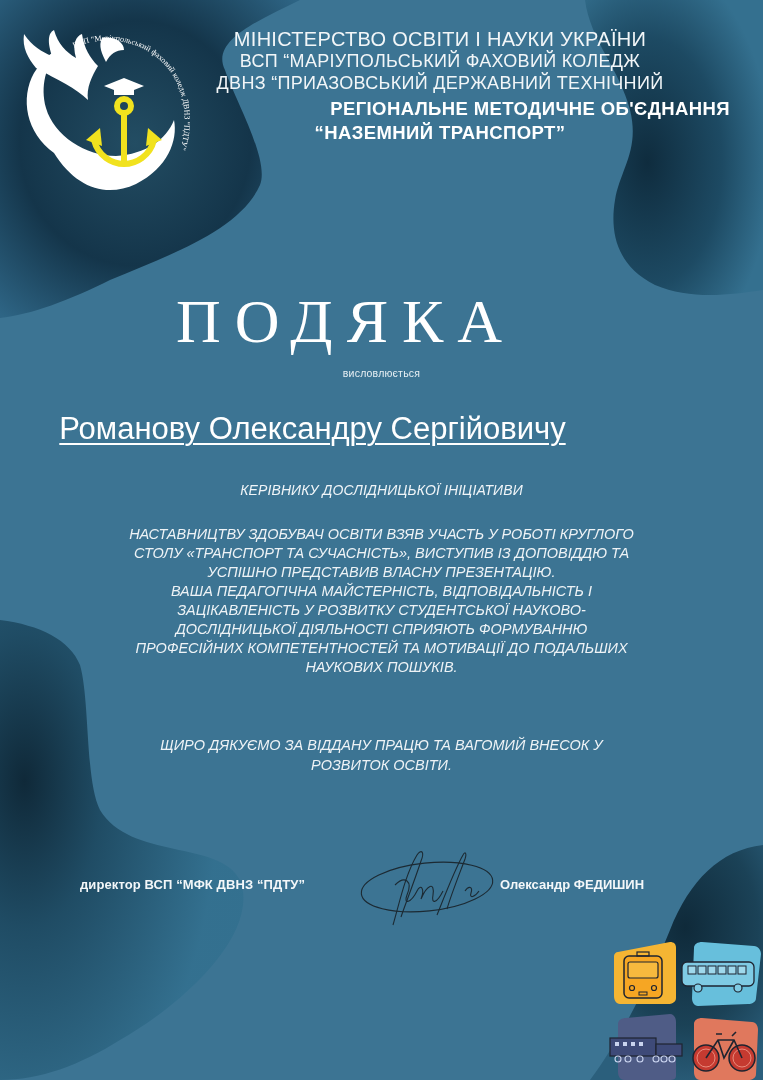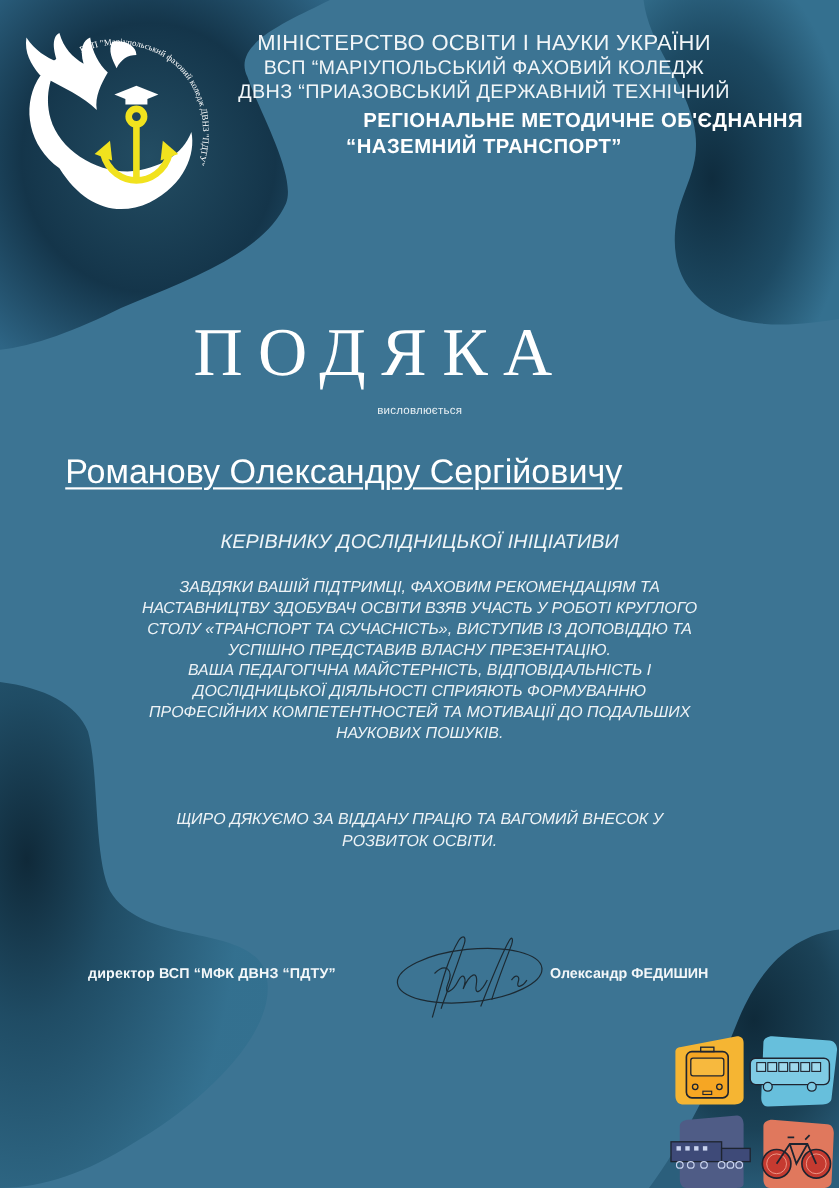--- a/index.html
+++ b/index.html
@@ -16,21 +16,21 @@
   .header .line.first { font-size: 20px; }
   .header .bold { font-weight: bold; font-size: 18.5px; line-height: 24px; letter-spacing: 0.4px; color: #ffffff; }
   .header .bold.first-bold { margin-top: 3px; text-align: right; }
 
   .title { left: 0; width: 678px; top: 282px; font-family: "Liberation Serif", serif; font-size: 62px; letter-spacing: 14px; line-height: 78px; text-indent: 14px; color: #ffffff; }
   .subtitle { left: 0; width: 763px; top: 367px; font-size: 10.5px; letter-spacing: 0.2px; color: #e8f0f4; }
 
   .recipient { left: 0; width: 625px; top: 408px; font-size: 31px; line-height: 42px; color: #ffffff; }
   .recipient span { text-decoration: underline; text-decoration-thickness: 2px; text-underline-offset: 4px; }
 
-  .role { left: 0; width: 763px; top: 482px; font-size: 18px; font-style: italic; color: #f0f5f8; letter-spacing: 0.1px; text-align: center; }
+  .role { left: 0; width: 763px; top: 482px; font-size: 14px; font-style: italic; color: #f0f5f8; letter-spacing: 0.1px; text-align: center; }
 
   .body-text { left: 70px; width: 623px; top: 525px; font-size: 14.5px; font-style: italic; line-height: 19px; color: #eef3f6; text-align: center; }
   .body-text p { margin: 0; }
   .thanks { left: 90px; width: 583px; top: 735px; font-size: 14.5px; font-style: italic; line-height: 20px; color: #eef3f6; text-align: center; }
 
   .sign-left { left: 80px; top: 877px; font-size: 13px; font-weight: bold; color: #f3f7f9; letter-spacing: 0.1px; }
   .sign-right { left: 500px; top: 877px; font-size: 13px; font-weight: bold; color: #f3f7f9; }
   .signature { left: 355px; top: 845px; width: 150px; height: 90px; }
   .date { left: 0; width: 763px; top: 975px; font-size: 13px; font-weight: bold; color: #f3f7f9; }
 
@@ -114,25 +114,25 @@
   <div class="abs title center">ПОДЯКА</div>
   <div class="abs subtitle center">висловлюється</div>
 
   <div class="abs recipient center">
     <span>Романову Олександру Сергійовичу</span>
   </div>
 
   <div class="abs role center">КЕРІВНИКУ ДОСЛІДНИЦЬКОЇ ІНІЦІАТИВИ</div>
 
   <div class="abs body-text">
-    <p>ЗАВДЯКИ ВАШІЙ ПІДТРИМЦІ, ФАХОВИМ РЕКОМЕНДАЦІЯМ ТА</p>
     <p>НАСТАВНИЦТВУ ЗДОБУВАЧ ОСВІТИ ВЗЯВ УЧАСТЬ У РОБОТІ КРУГЛОГО</p>
     <p>СТОЛУ «ТРАНСПОРТ ТА СУЧАСНІСТЬ», ВИСТУПИВ ІЗ ДОПОВІДДЮ ТА</p>
     <p>УСПІШНО ПРЕДСТАВИВ ВЛАСНУ ПРЕЗЕНТАЦІЮ.</p>
     <p>ВАША ПЕДАГОГІЧНА МАЙСТЕРНІСТЬ, ВІДПОВІДАЛЬНІСТЬ І</p>
+    <p>ЗАЦІКАВЛЕНІСТЬ У РОЗВИТКУ СТУДЕНТСЬКОЇ НАУКОВО-</p>
     <p>ДОСЛІДНИЦЬКОЇ ДІЯЛЬНОСТІ СПРИЯЮТЬ ФОРМУВАННЮ</p>
     <p>ПРОФЕСІЙНИХ КОМПЕТЕНТНОСТЕЙ ТА МОТИВАЦІЇ ДО ПОДАЛЬШИХ</p>
     <p>НАУКОВИХ ПОШУКІВ.</p>
   </div>
 
   <div class="abs thanks">
     <div>ЩИРО ДЯКУЄМО ЗА ВІДДАНУ ПРАЦЮ ТА ВАГОМИЙ ВНЕСОК У</div>
     <div>РОЗВИТОК ОСВІТИ.</div>
   </div>
 

